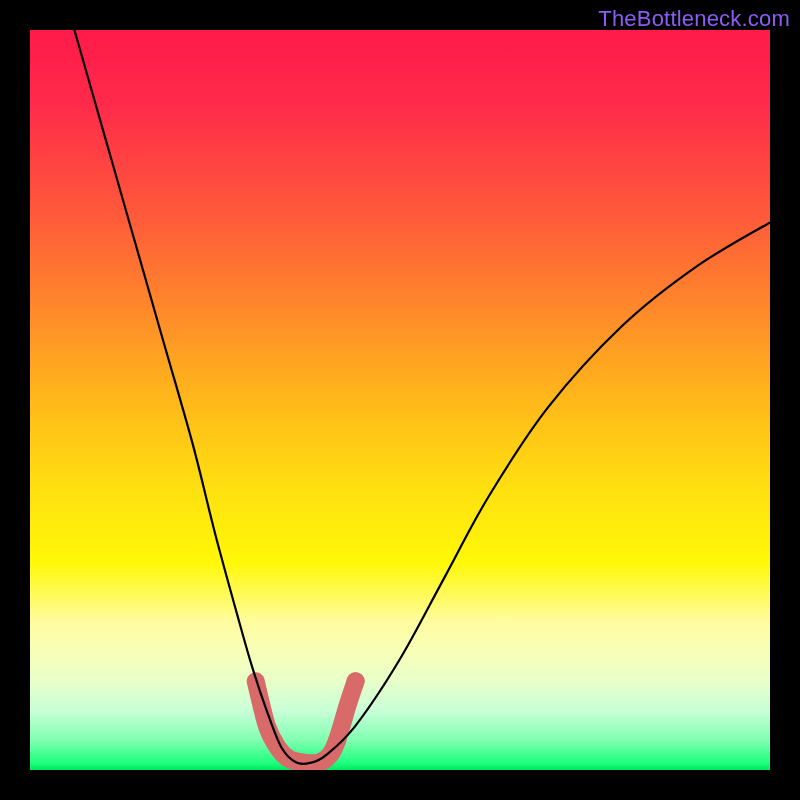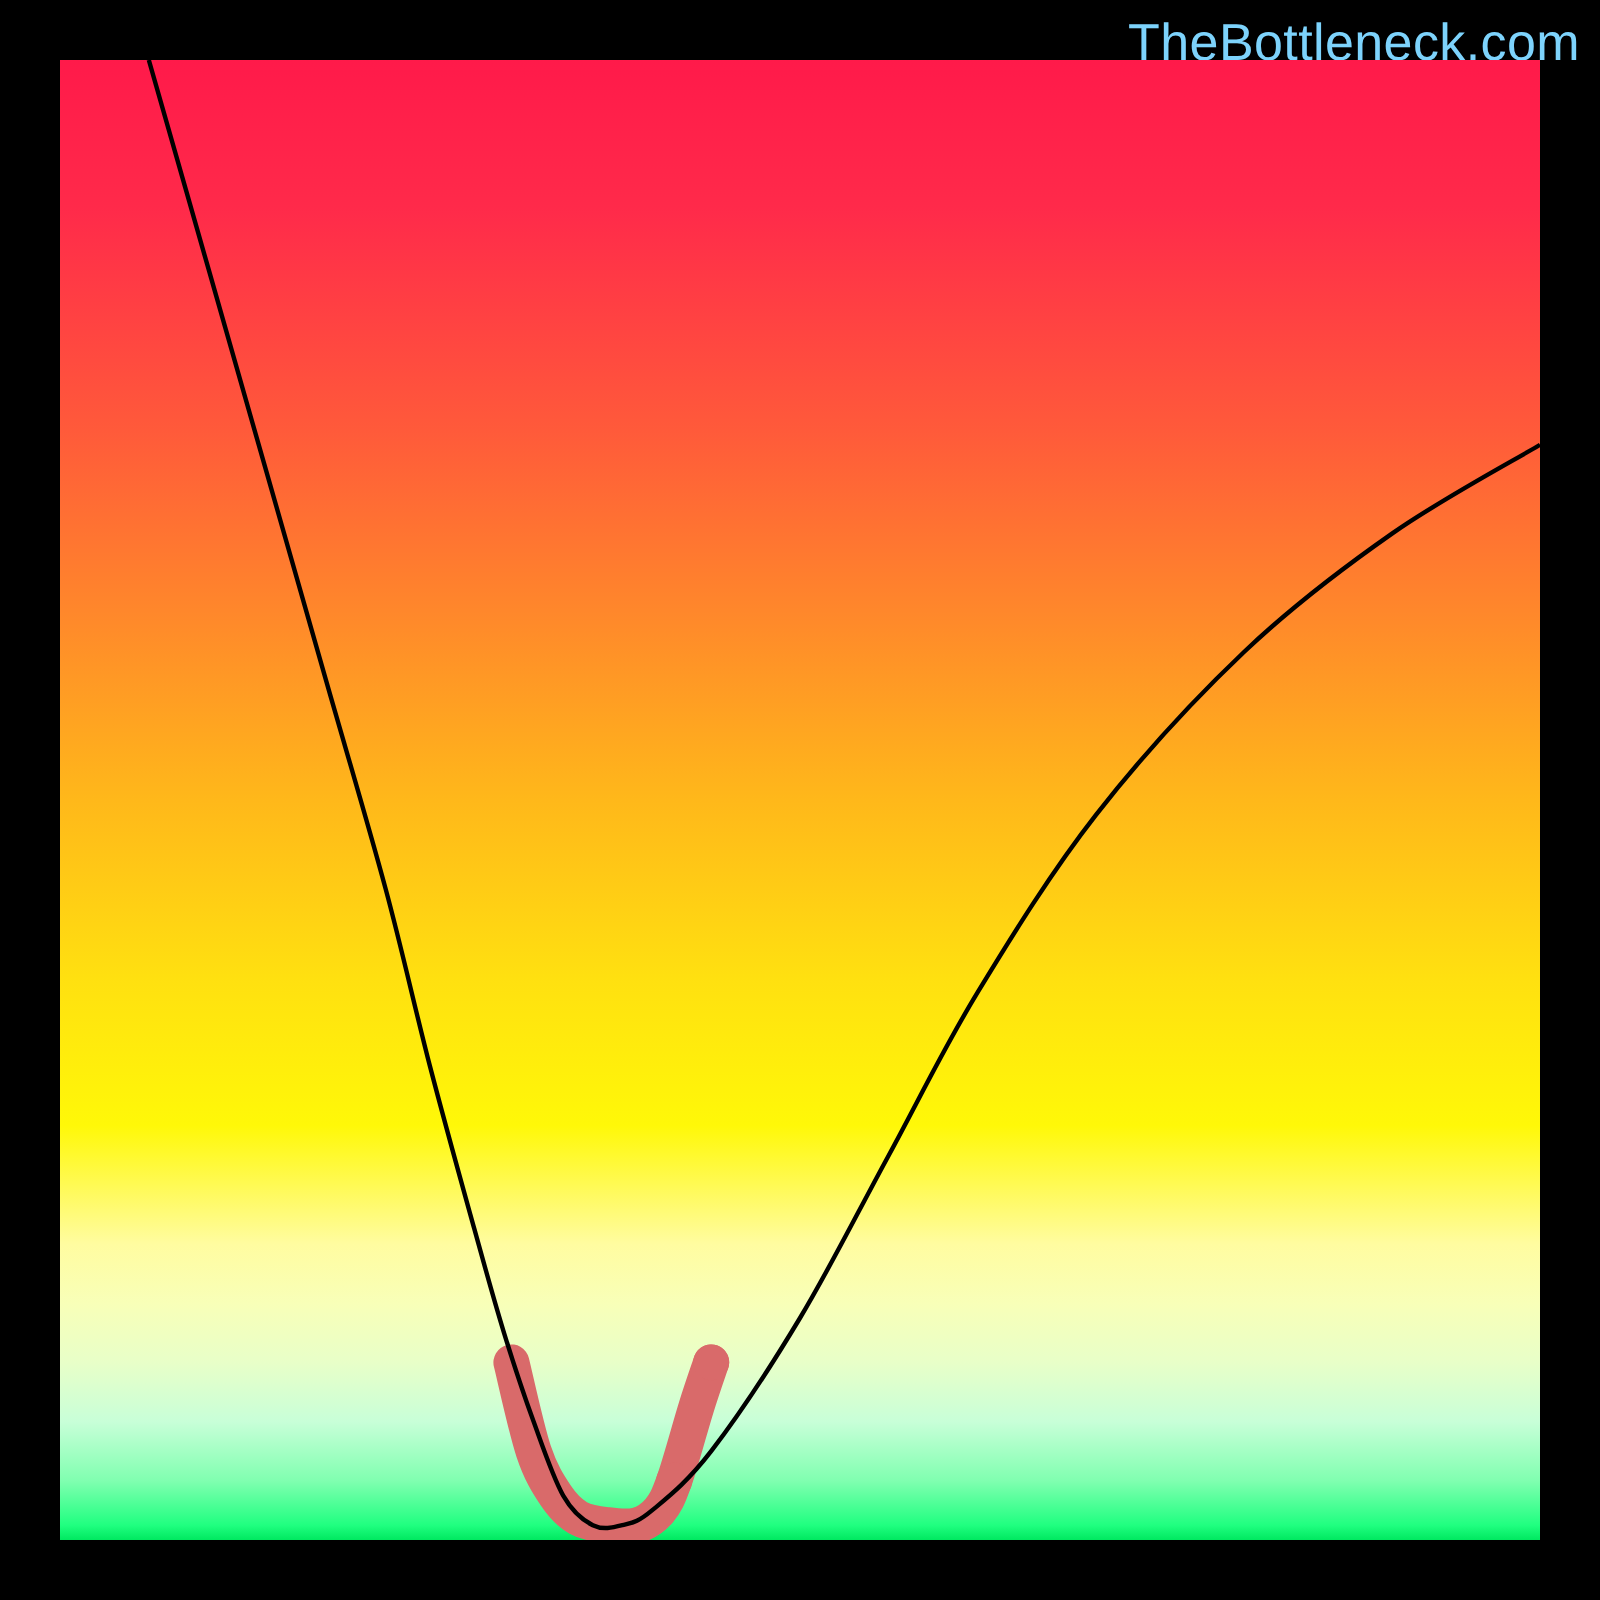--- a/index.html
+++ b/index.html
@@ -31,22 +31,22 @@
       #c8ffd8 92%,
       #80ffb0 96%,
       #20ff80 99%,
       #00e860 100%
     );
   }
   .watermark {
     position: absolute;
     top: 6px;
     right: 10px;
-    color: #7dd3fc;
-    font-size: 26px;
+    color: #8b5cf6;
+    font-size: 22px;
     font-weight: 400;
     letter-spacing: 0.2px;
   }
   svg.curve {
     position: absolute;
     left: 0;
     top: 0;
     width: 740px;
     height: 740px;
   }

